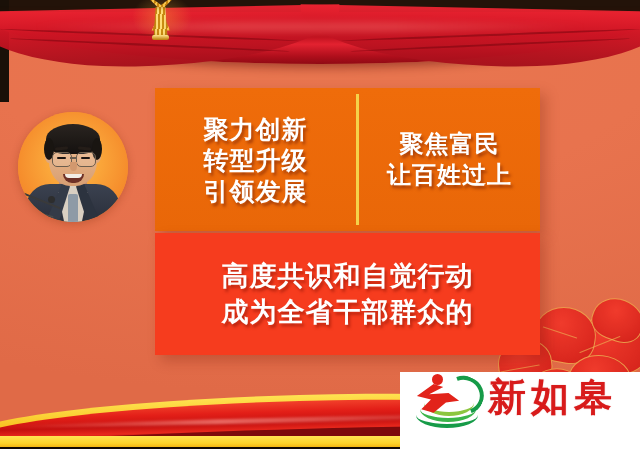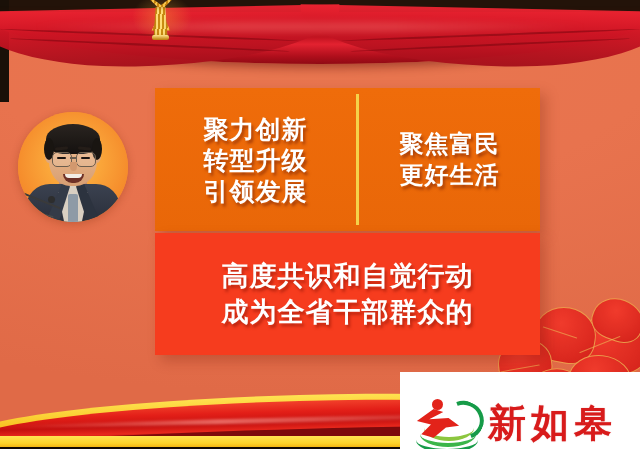--- a/index.html
+++ b/index.html
@@ -223,21 +223,21 @@
     background:linear-gradient(180deg,#FFE352 0%,#FFD42A 55%,#F0A808 100%);
   }
   .rb-black-bottom{
     position:absolute;left:0;bottom:0;width:640px;height:2px;background:#120a05;
   }
 
   
   .logo-box{
     position:absolute;left:400px;top:372px;width:240px;height:77px;
     background:#fff;
-    display:flex;align-items:flex-end;
+    display:flex;align-items:flex-start;
   }
   .logo-mark{position:relative;width:72px;height:52px;margin-left:10px;flex:0 0 auto;}
   .swoosh{position:absolute;border-radius:50%;}
   .sw-g1{left:6px;top:30px;width:62px;height:22px;border-bottom:4px solid #169B48;border-radius:0 0 50% 50%;}
   .sw-g2{left:10px;top:24px;width:56px;height:22px;border-bottom:4px solid #3BB54A;border-radius:0 0 50% 50%;}
   .sw-g3{left:14px;top:18px;width:50px;height:22px;border-bottom:4px solid #8CC63F;border-radius:0 0 50% 50%;}
   .sw-arc{position:absolute;left:34px;top:4px;width:32px;height:30px;border:4px solid #169B48;border-radius:50%;
      border-left-color:transparent;border-bottom-color:transparent;transform:rotate(24deg);}
   .fig-head{position:absolute;left:22px;top:2px;width:11px;height:11px;border-radius:50%;background:#E2231A;}
   .fig-body{position:absolute;left:6px;top:12px;width:44px;height:30px;background:#E2231A;
@@ -310,21 +310,21 @@
     <div class="divider"></div>
 
     <div class="col col-left">
       <div class="hline">聚力创新</div>
       <div class="hline">转型升级</div>
       <div class="hline">引领发展</div>
     </div>
 
     <div class="col col-right">
       <div class="hline">聚焦富民</div>
-      <div class="hline">更好生活</div>
+      <div class="hline">让百姓过上</div>
     </div>
   </div>
 
   <div class="peony">
     <div class="pet p1"></div>
     <div class="pet p2"></div>
     <div class="pet p3"></div>
     <div class="pet p4"></div>
     <div class="pet p5"></div>
     <div class="pet p6"></div>

